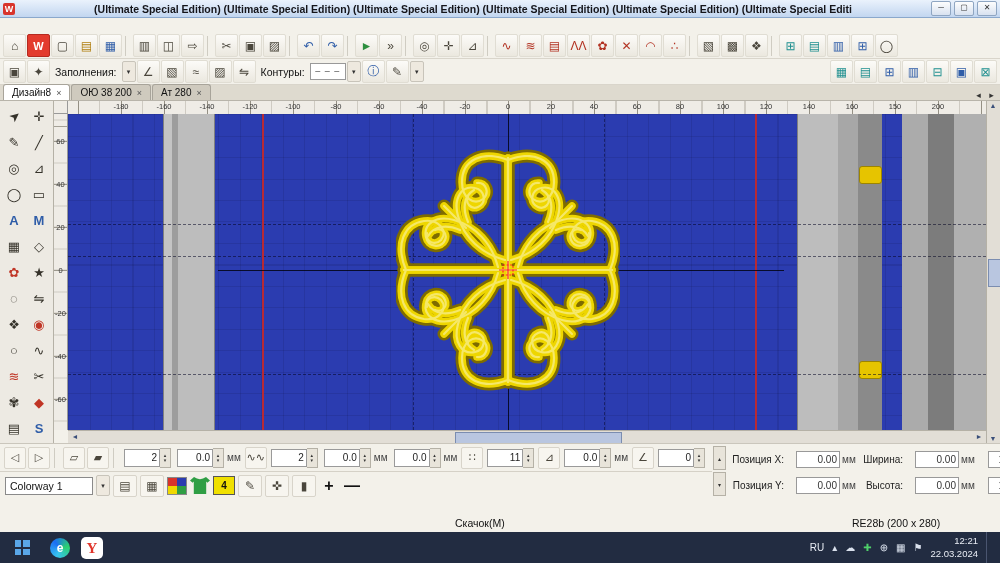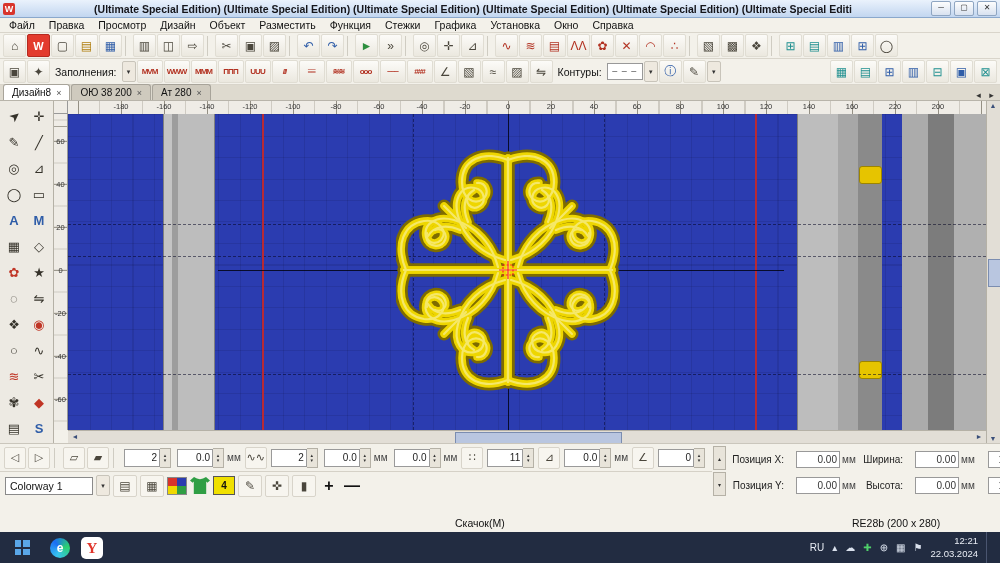--- a/index.html
+++ b/index.html
@@ -121,34 +121,20 @@
 <div id="app">
 
   <div id="titlebar">
     <span class="app-icon">W</span>
     <span class="title-text">(Ultimate Special Edition) (Ultimate Special Edition) (Ultimate Special Edition) (Ultimate Special Edition) (Ultimate Special Edition) (Ultimate Special Editi</span>
     <span class="winbtn">─</span>
     <span class="winbtn">▢</span>
     <span class="winbtn">✕</span>
   </div>
 
-  <div id="menubar">
-      <span class="menu-item">Файл</span>
-      <span class="menu-item">Правка</span>
-      <span class="menu-item">Просмотр</span>
-      <span class="menu-item">Дизайн</span>
-      <span class="menu-item">Объект</span>
-      <span class="menu-item">Разместить</span>
-      <span class="menu-item">Функция</span>
-      <span class="menu-item">Стежки</span>
-      <span class="menu-item">Графика</span>
-      <span class="menu-item">Установка</span>
-      <span class="menu-item">Окно</span>
-      <span class="menu-item">Справка</span>
-    </div>
 
   <div id="tb1" class="toolbar">
       <span class="ticon">⌂</span>
       <span class="ticon logo">W</span>
       <span class="ticon">▢</span>
       <span class="ticon amber">▤</span>
       <span class="ticon blue">▦</span>
       <span class="tsep"></span>
       <span class="ticon">▥</span>
       <span class="ticon">◫</span>
@@ -188,33 +174,20 @@
       <span class="ticon">◯</span>
     </div>
 
   <div id="tb2" class="toolbar">
     <span style="display:flex;gap:1px;">
         <span class="ticon">▣</span>
         <span class="ticon">✦</span>
       </span>
     <span class="tb-label">Заполнения:</span>
     <span class="dd-arrow">▾</span>
-    <span style="display:flex;gap:1px;">
-        <span class="ticon pat">MVM</span>
-        <span class="ticon pat">WWW</span>
-        <span class="ticon pat">MMM</span>
-        <span class="ticon pat">ΠΠΠ</span>
-        <span class="ticon pat">UUU</span>
-        <span class="ticon pat">///</span>
-        <span class="ticon pat">≡≡</span>
-        <span class="ticon pat">≋≋</span>
-        <span class="ticon pat">ooo</span>
-        <span class="ticon pat">~~~</span>
-        <span class="ticon pat">###</span>
-      </span>
     <span style="display:flex;gap:1px;">
         <span class="ticon">∠</span>
         <span class="ticon">▧</span>
         <span class="ticon">≈</span>
         <span class="ticon">▨</span>
         <span class="ticon">⇋</span>
       </span>
     <span class="tb-label">Контуры:</span>
     <span class="swatch-dashes">– – –</span>
     <span class="dd-arrow">▾</span>
@@ -293,21 +266,21 @@
       <span class="rl-h" style="left: 397px;">-20</span>
       <span class="rl-h" style="left: 440px;">0</span>
       <span class="rl-h" style="left: 483px;">20</span>
       <span class="rl-h" style="left: 526px;">40</span>
       <span class="rl-h" style="left: 569px;">60</span>
       <span class="rl-h" style="left: 612px;">80</span>
       <span class="rl-h" style="left: 655px;">100</span>
       <span class="rl-h" style="left: 698px;">120</span>
       <span class="rl-h" style="left: 741px;">140</span>
       <span class="rl-h" style="left: 784px;">160</span>
-      <span class="rl-h" style="left: 827px;">220</span>
+      <span class="rl-h" style="left: 827px;">150</span>
       <span class="rl-h" style="left: 870px;">200</span>
     </div>
   <div id="vruler">
       <span class="rl-v" style="top: 281px;">-60</span>
       <span class="rl-v" style="top: 238px;">-40</span>
       <span class="rl-v" style="top: 195px;">-20</span>
       <span class="rl-v" style="top: 152px;">0</span>
       <span class="rl-v" style="top: 109px;">20</span>
       <span class="rl-v" style="top: 66px;">40</span>
       <span class="rl-v" style="top: 23px;">60</span>

